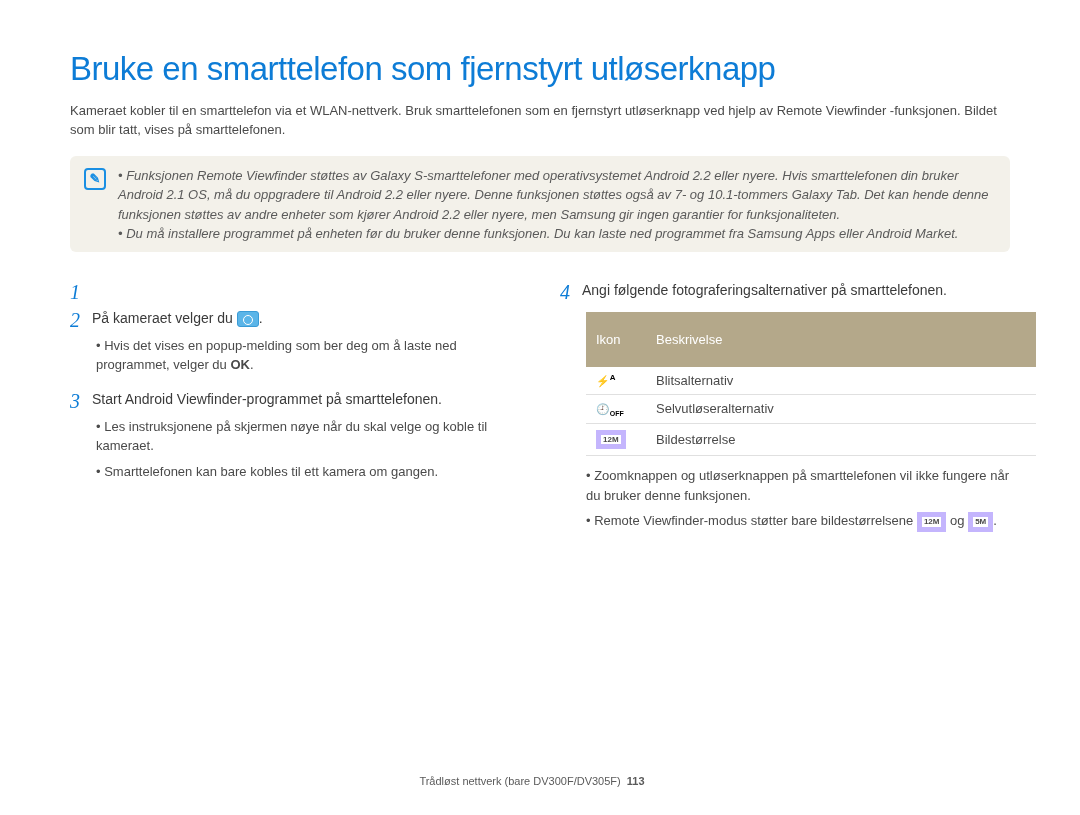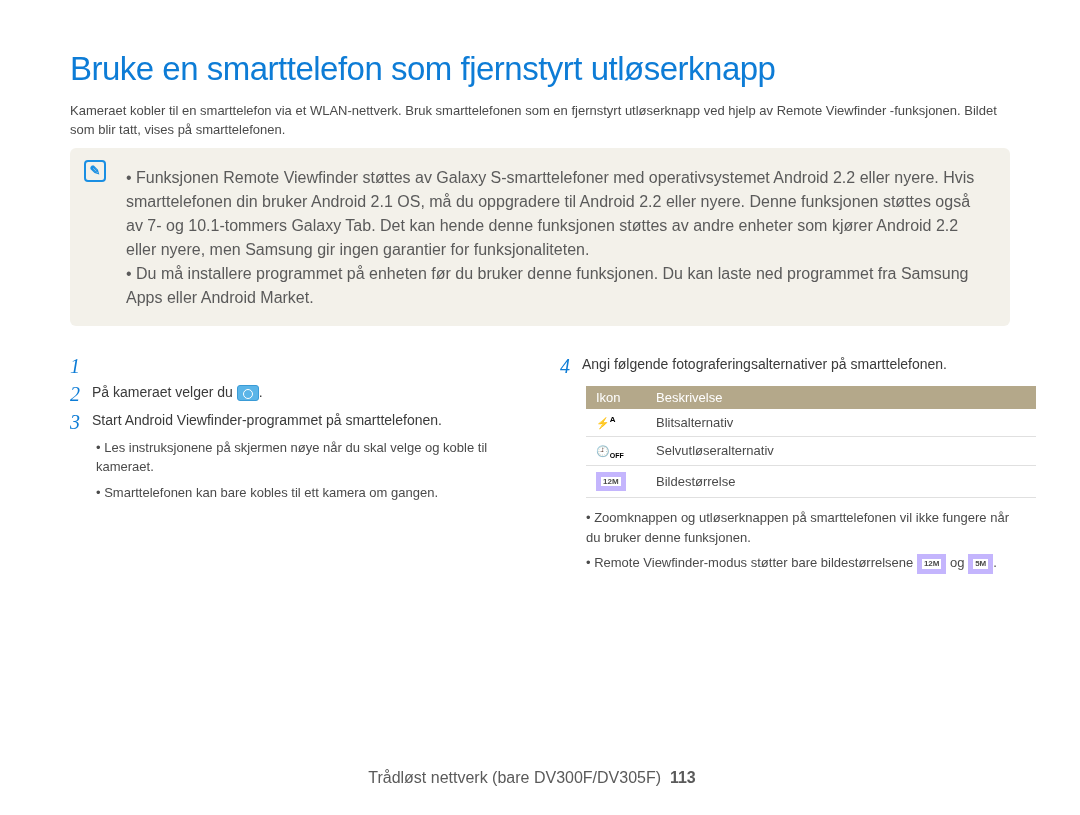--- a/index.html
+++ b/index.html
@@ -20,21 +20,21 @@
     color: #0d7cd6;
     font-weight: 400;
     font-size: 33px;
     margin: 0 0 14px 0;
     letter-spacing: -0.5px;
   }
   .intro {
     font-size: 13px;
     line-height: 1.45;
     color: #4a4a4a;
-    margin-bottom: 8px;
+    margin-bottom: 16px;
   }
   .note-box {
     background: #f3f1ea;
     border-radius: 6px;
     padding: 10px 14px 8px 14px;
     display: flex;
     gap: 12px;
     align-items: flex-start;
     margin-bottom: 28px;
   }
@@ -42,22 +42,22 @@
     width: 22px; height: 22px;
     border: 2px solid #1a8fe3;
     border-radius: 4px;
     color: #1a8fe3;
     display: flex; align-items: center; justify-content: center;
     font-weight: bold; font-size: 13px;
     flex-shrink: 0;
     margin-top: 2px;
   }
   .note-list {
-    margin: 8px; padding: 0; list-style: none;
-    font-size: 16px; line-height: 1.5; color: #5a5a5a;
+    margin: 0; padding: 0; list-style: none;
+    font-size: 13px; line-height: 1.5; color: #5a5a5a; font-style: italic;
   }
   .note-list li::before {
     content: "• "; color: #5a5a5a;
   }
   .columns {
     display: flex;
     gap: 40px;
   }
   .col { flex: 1; }
   .step {
@@ -104,40 +104,40 @@
     border-collapse: collapse;
     width: 100%;
     margin: 8px 0 10px 26px;
     font-size: 13px;
   }
   table.opts th {
     background: #b4a88a;
     color: #ffffff;
     text-align: left;
     font-weight: normal;
-    padding: 4px 10px;
+    padding: 20px 10px;
   }
   table.opts td {
     padding: 6px 10px;
     border-bottom: 1px solid #e0e0e0;
     color: #4a4a4a;
     vertical-align: middle;
   }
   .mini-icon {
     display: inline-block;
     font-size: 11px; font-weight: bold;
     color: #000;
     line-height: 1;
   }
   .footer {
     position: absolute;
     bottom: 28px;
     left: 0; right: 16px;
     text-align: center;
-    font-size: 16px;
+    font-size: 11px;
     color: #5a5a5a;
   }
   .res-icon {
     display: inline-block;
     padding: 0 2px;
     border: 5px solid #c4b5fd;
     font-size: 8px;
     font-weight: bold;
     vertical-align: middle;
     line-height: 1.2;
@@ -167,20 +167,23 @@
       <div class="step">
         <div class="step-num">1</div>
       </div>
 
       <div class="step">
         <div class="step-num">2</div>
         <div class="step-body">
           <span>På kameraet velger du </span><span class="inline-icon"></span><span>.</span>
         </div>
       </div>
+      <ul class="sub-bullets">
+        <li>Hvis det vises en popup-melding som ber deg om å laste ned programmet, velger du <b>OK</b>.</li>
+      </ul>
 
       <div class="step">
         <div class="step-num">3</div>
         <div class="step-body">Start Android Viewfinder-programmet på smarttelefonen.</div>
       </div>
       <ul class="sub-bullets">
         <li>Les instruksjonene på skjermen nøye når du skal velge og koble til kameraet.</li>
         <li>Smarttelefonen kan bare kobles til ett kamera om gangen.</li>
       </ul>
 

